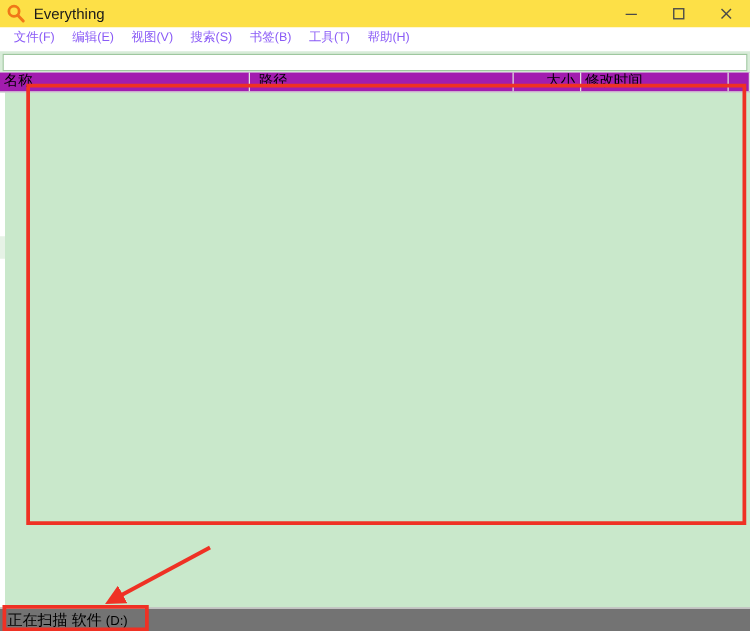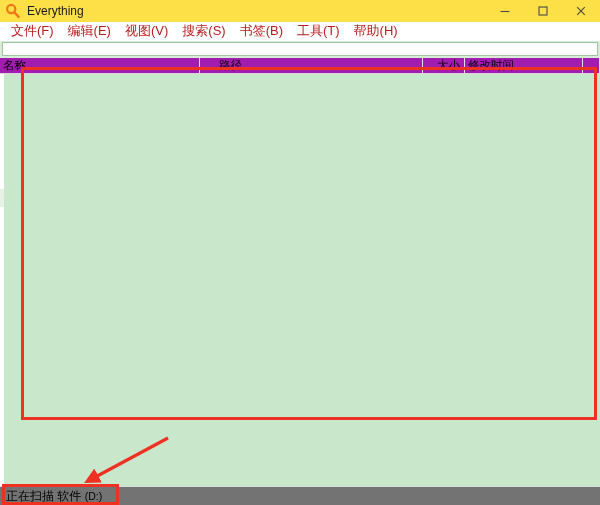--- a/index.html
+++ b/index.html
@@ -72,22 +72,22 @@
     left: 0; top: 22px;
     width: 600px;
     height: 18px;
     background: #ffffff;
     display: flex;
     align-items: center;
     padding-left: 4px;
     box-sizing: border-box;
   }
   .menu-item {
-    font-size: 13px;
-    color: #b91c1c;
+    font-size: 10px;
+    color: #8b5cf6;
     padding: 0 7px;
     line-height: 18px;
     white-space: nowrap;
   }
 
   
   .searchwrap {
     position: absolute;
     left: 0; top: 41px;
     width: 600px;
@@ -253,21 +253,21 @@
       <div class="menu-item">工具(T)</div>
       <div class="menu-item">帮助(H)</div>
     </div>
 
   <div class="searchwrap" style="background: rgb(216, 236, 217);">
     <input class="searchbox" type="text" placeholder="" style="">
   </div>
 
   <div class="colheader" id="colheader">
       <div class="col" style="left: 0px; width: 200px;">名称</div>
-      <div class="col" style="left: 216px; width: 207px;">路径</div>
+      <div class="col" style="left: 204px; width: 207px;">路径</div>
       <div class="col num" style="left: 407px; width: 58px;">大小</div>
       <div class="col" style="left: 465px; width: 118px;">修改时间</div>
       <div class="col" style="left: 583px; width: 17px;"></div>
     </div>
 
   <div class="resultlist" style="background: rgb(201, 232, 203);">
     <div class="left-gutter">
       <div class="gutter-mark"></div>
     </div>
   </div>

